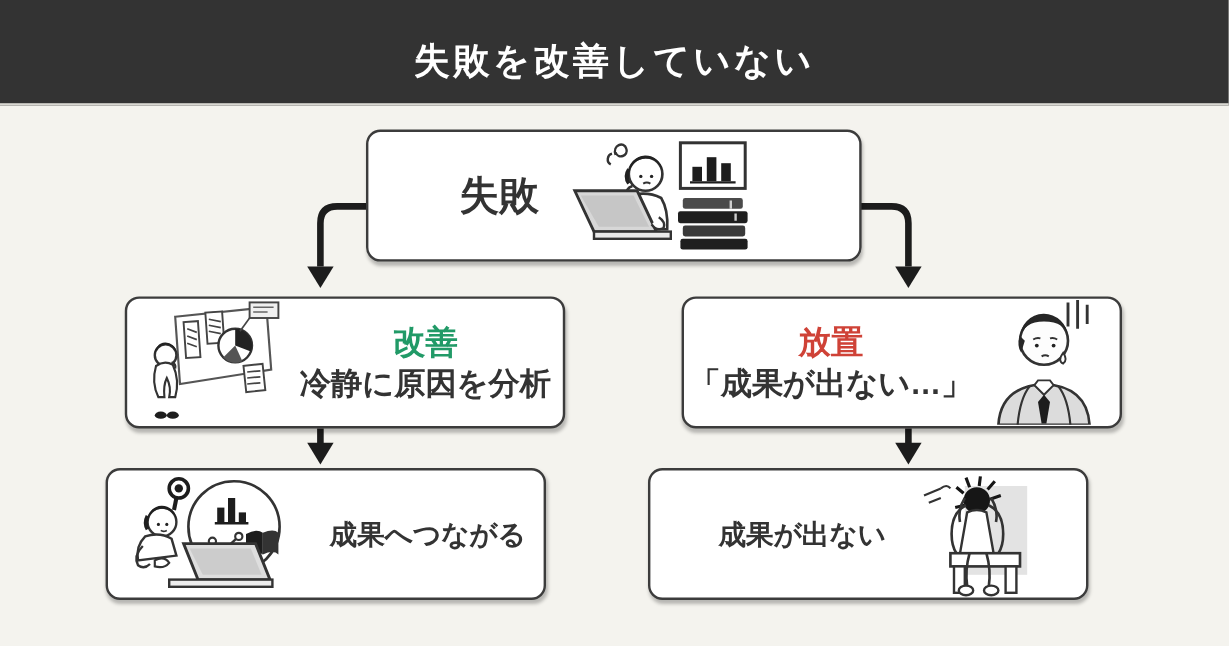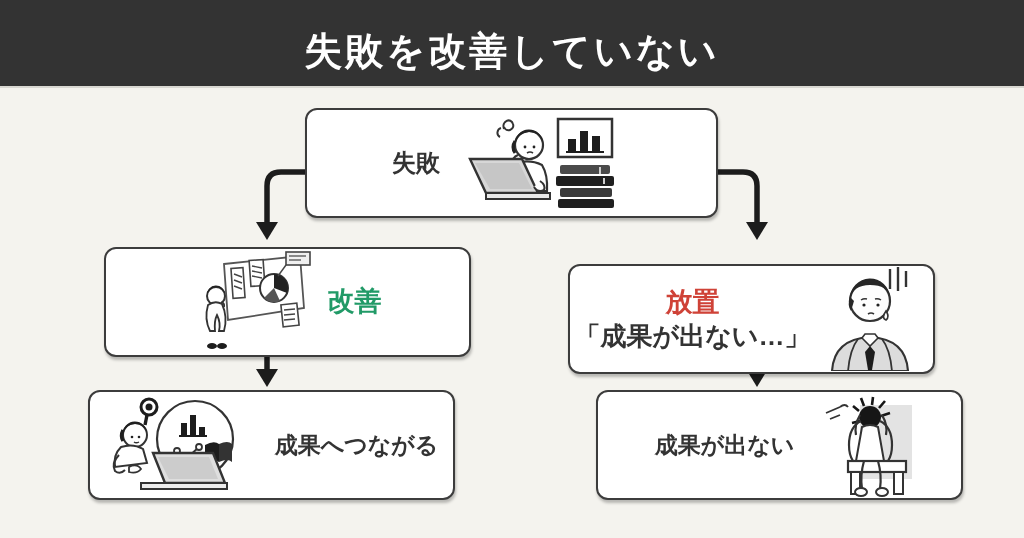--- a/index.html
+++ b/index.html
@@ -13,36 +13,36 @@
     position: absolute; left: 0; top: 0; width: 1024px; height: 538px;
     background: #f4f3ee;
   }
   .header {
     position: absolute; left: 0; top: 0; width: 1024px; height: 88px;
     background: #333333;
     display: flex; align-items: center; justify-content: center;
     border-bottom: 2px solid #d9d8d2;
   }
   .header-title {
-    color: #ffffff; font-size: 38px; font-weight: 800; letter-spacing: 3px; margin-top: 17px;
+    color: #ffffff; font-size: 30px; font-weight: 800; letter-spacing: 3px; margin-top: 17px;
   }
   .node {
     position: absolute;
     background: #ffffff;
     border: 2px solid #3c3c3c;
     border-radius: 12px;
     box-shadow: 1px 3px 3px rgba(0,0,0,0.25);
     display: flex; align-items: center; justify-content: center;
   }
   .node-top    { left: 305px; top: 108px; width: 413px; height: 110px; gap: 26px; }
   .node-improve{ left:  88px; top: 247px; width: 367px; height: 110px; gap: 14px; margin-left: 16px; }
-  .node-neglect{ left: 568px; top: 264px; width: 367px; height: 110px; gap: 18px; }
+  .node-neglect{ left: 568px; top: 247px; width: 367px; height: 110px; gap: 18px; }
   .node-good   { left:  88px; top: 390px; width: 367px; height: 110px; gap: 16px; }
-  .node-bad    { left: 596px; top: 390px; width: 367px; height: 110px; gap: 20px; }
-  .big-label { font-size: 24px; font-weight: 800; color: #333333; }
+  .node-bad    { left: 540px; top: 390px; width: 367px; height: 110px; gap: 20px; }
+  .big-label { font-size: 33px; font-weight: 800; color: #333333; }
   .stack { display: flex; flex-direction: column; align-items: center; line-height: 1.25; }
   .accent-label { font-size: 27px; font-weight: 800; }
   .desc-label   { font-size: 26px; font-weight: 800; color: #333333; }
   .mid-label    { font-size: 23px; font-weight: 800; color: #333333; margin-left: 14px; }
   .illo { flex: 0 0 auto; }
   .arrow-layer {
     position: absolute; left: 0; top: 0; width: 1024px; height: 538px;
     pointer-events: none;
   }
 </style>
@@ -134,20 +134,21 @@
 
       <circle cx="22" cy="46" r="9" fill="#ffffff" stroke="#333" stroke-width="2"></circle>
       <path d="M13,45 a9,9 0 0 1 18,-1 q-3,-7 -9,-7 q-7,1 -9,8 z" fill="#222"></path>
       <path d="M27,52 q4,1 3,5" fill="none" stroke="#333" stroke-width="1.8"></path>
       <path d="M14,55 q-4,14 2,26 l5,0 q-1,-10 2,-16 q4,8 2,16 l5,0 q4,-14 -2,-27 q-7,-4 -14,1 z" fill="#ffffff" stroke="#333" stroke-width="1.8"></path>
       <ellipse cx="18" cy="96" rx="5" ry="3" fill="#1d1d1d"></ellipse>
       <ellipse cx="28" cy="96" rx="5" ry="3" fill="#1d1d1d"></ellipse>
     </svg>
     <div class="stack">
       <span class="accent-label" style="color: rgb(33, 154, 103);">改善</span>
+      <span class="desc-label" style="color: rgb(51, 51, 51);">冷静に原因を分析</span>
     </div>
   </div>
 
   <div class="node node-neglect">
     <div class="stack">
       <span class="accent-label" style="color: rgb(207, 66, 55);">放置</span>
       <span class="desc-label" style="color: rgb(51, 51, 51);">「成果が出ない…」</span>
     </div>
     <svg class="illo" width="100" height="104" viewBox="0 0 100 104">
 

